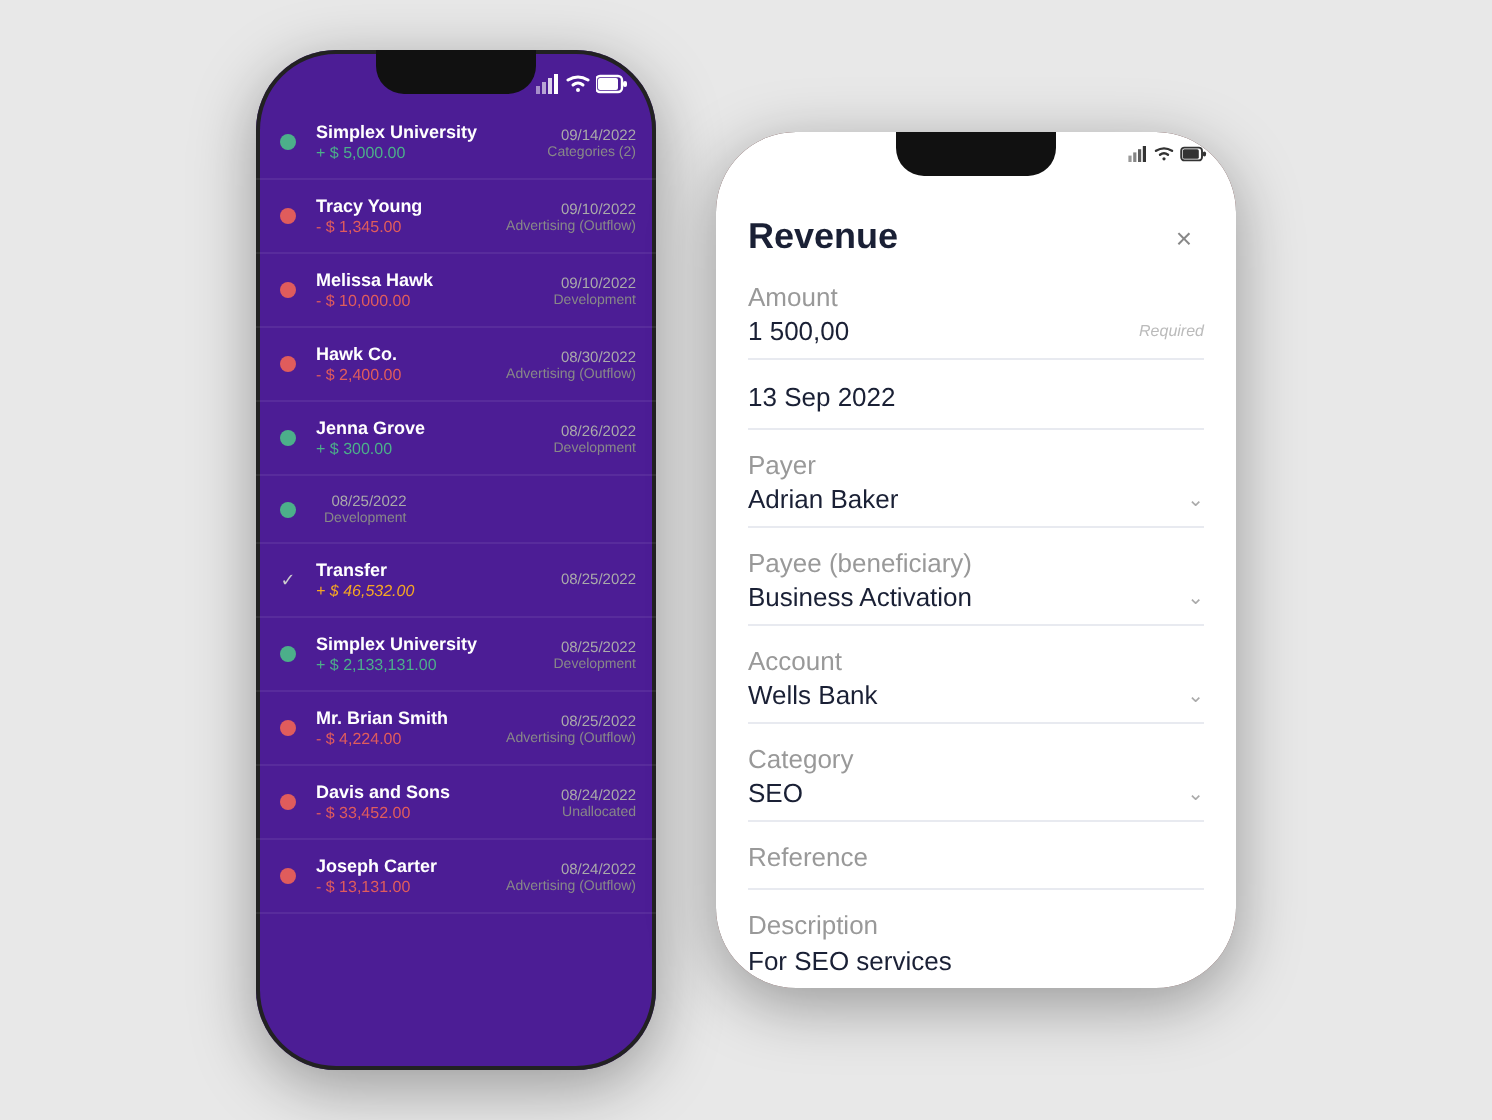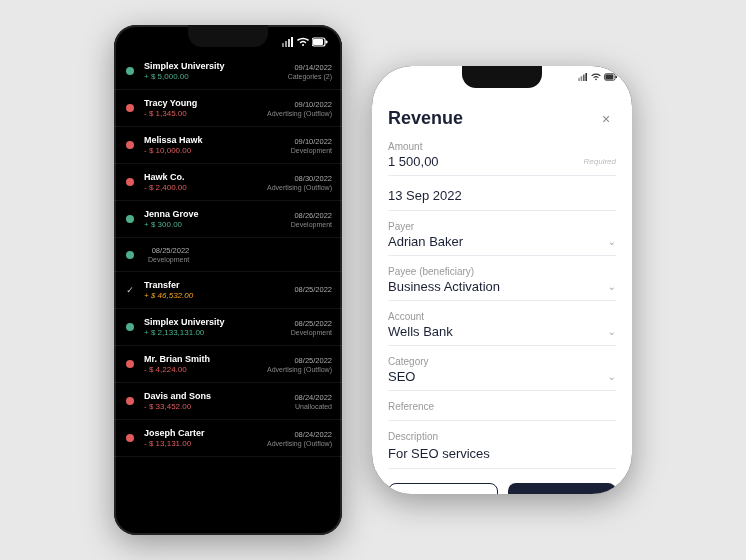--- a/index.html
+++ b/index.html
@@ -18,24 +18,23 @@
     
     .phone {
       border-radius: 40px;
       box-shadow: 0 8px 32px rgba(0,0,0,0.35), inset 0 0 0 2px #222;
       overflow: hidden;
       position: relative;
       background: #1a2035;
     }
 
     .phone-left {
-      width: 228px;
+      width: 200px;
       height: 510px;
-      background: #000000;
-      border-radius: 22px;
+      background: #4c1d95;
     }
 
     .phone-right {
       width: 260px;
       height: 428px;
       background: #fca5a5;
     }
 
     
     .notch {
@@ -155,21 +154,21 @@
       font-size: 14px;
       cursor: pointer;
     }
 
     .field-group {
       margin-bottom: 10px;
       border-bottom: 1px solid #e8eaf0;
       padding-bottom: 6px;
     }
     .field-label {
-      font-size: 10px;
+      font-size: 13px;
       color: #999;
       margin-bottom: 2px;
     }
     .field-value {
       font-size: 13px;
       color: #1a2035;
       font-weight: 400;
     }
     .field-row {
       display: flex;

